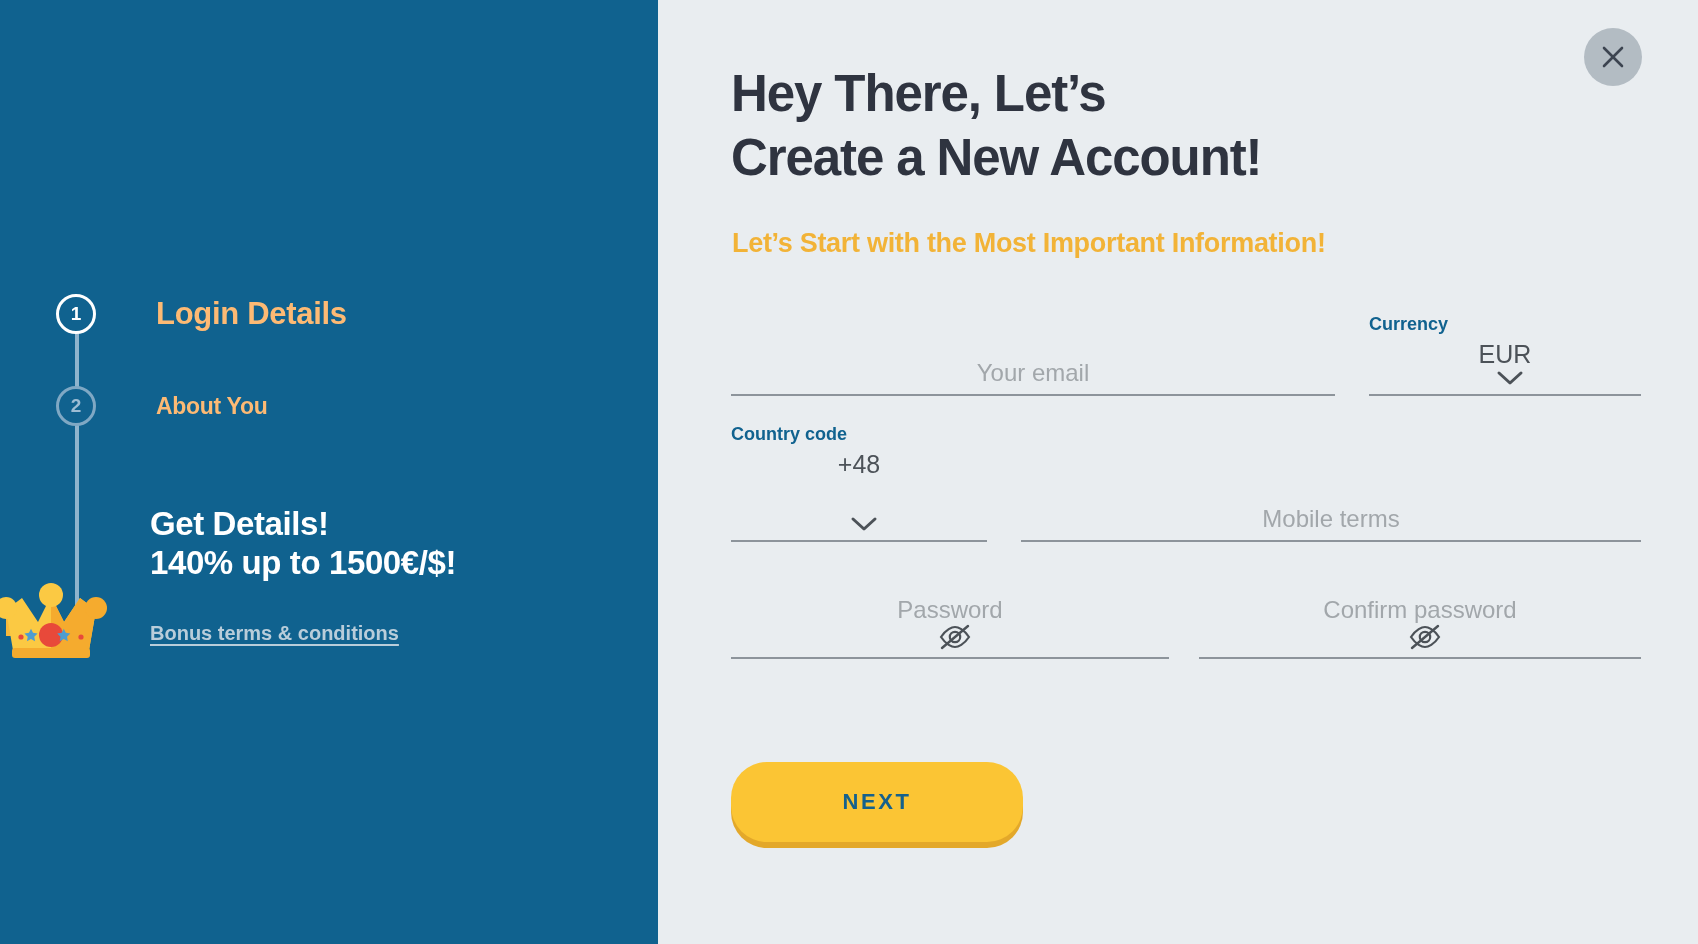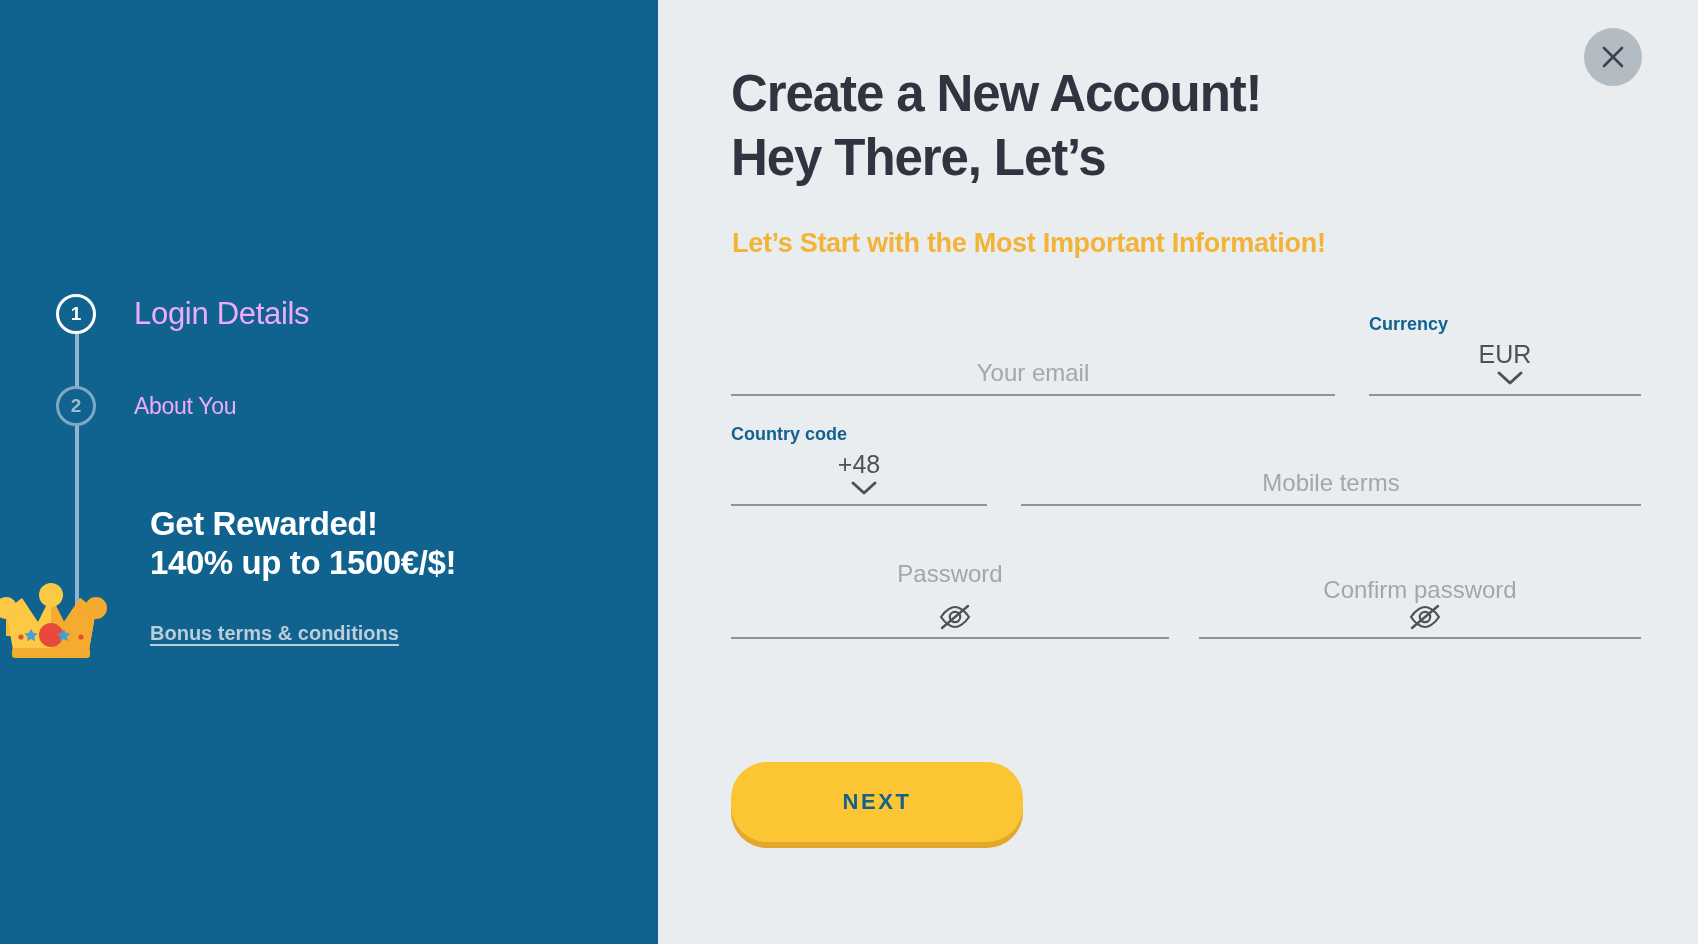--- a/index.html
+++ b/index.html
@@ -75,24 +75,24 @@
     flex: 0 0 40px;
   }
 
   .step-circle.inactive {
     border-color: #7fa8c4;
     color: #9dbdd4;
     border-width: 3px;
   }
 
   .step-label {
-    margin-left: 38px;
+    margin-left: 60px;
     font-size: 31px;
-    font-weight: 400;
-    color: #f0abfc;
+    font-weight: 700;
+    color: #fdba74;
     letter-spacing: -0.3px;
   }
 
   .step-label.small {
     font-size: 23px;
   }
 
   .reward-block {
     position: absolute;
     left: 150px;
@@ -226,26 +226,26 @@
     flex: 1 1 auto;
     white-space: nowrap;
   }
 
   
   .f-email   { width: 604px; }
   .f-spacer1 { width: 34px; flex: 0 0 34px; }
   .f-currency{ width: 272px; }
 
   
-  .f-country { width: 256px; }
+  .f-country { width: 256px; gap: 36px; }
   .f-spacer2 { width: 34px; flex: 0 0 34px; }
   .f-mobile  { width: 620px; }
 
   
-  .f-password{ width: 438px; gap: 16px; }
+  .f-password{ width: 438px; }
   .f-spacer3 { width: 30px; flex: 0 0 30px; }
   .f-confirm { width: 442px; text-align: center; }
 
   .chevron { flex: 0 0 auto; margin-left: 10px; display:flex; align-items:center; }
   .eye-toggle { flex: 0 0 auto; margin-left: 10px; cursor: pointer; display:flex; align-items:center; }
 
   .next-btn {
     position: absolute;
     left: 73px;
     top: 762px;
@@ -282,21 +282,21 @@
 
       <div class="step-row">
         <div class="step-circle inactive">
           <span>2</span>
         </div>
         <div class="step-label small">About You</div>
       </div>
     </div>
 
     <div class="reward-block">
-      <div class="reward-line">Get Rewarded!</div>
+      <div class="reward-line">Get Details!</div>
       <div class="reward-line">140% up to 1500€/$!</div>
     </div>
 
     <div class="bonus-link">Bonus terms &amp; conditions</div>
 
     <div class="crown">
       <svg viewBox="0 0 118 82" width="118" height="82" aria-hidden="true">
         <path d="M14 30 L30 58 L14 58 Z" fill="#f7b93c"></path>
         <path d="M14 32 L30 20 L46 44 L59 18 L72 44 L88 20 L104 32 L96 78 L22 78 Z" fill="#fbc943"></path>
         <path d="M59 18 L72 44 L88 20 L104 32 L96 78 L59 78 Z" fill="#f5ab2e"></path>
@@ -316,22 +316,22 @@
   <div class="right-panel">
 
     <div class="close-btn">
       <svg width="30" height="30" viewBox="0 0 30 30" aria-hidden="true">
         <line x1="6" y1="6" x2="24" y2="24" stroke="#3c4450" stroke-width="2.6" stroke-linecap="round"></line>
         <line x1="24" y1="6" x2="6" y2="24" stroke="#3c4450" stroke-width="2.6" stroke-linecap="round"></line>
       </svg>
     </div>
 
     <div class="headline">
+      <div class="headline-line">Hey There, Let’s</div>
       <div class="headline-line">Create a New Account!</div>
-      <div class="headline-line">Hey There, Let’s</div>
     </div>
 
     <div class="subheadline">Let’s Start with the Most Important Information!</div>
 
     <div class="form">
 
       <div class="form-row">
         <div class="field f-email">
           <span class="field-placeholder">Your email</span>
         </div>

